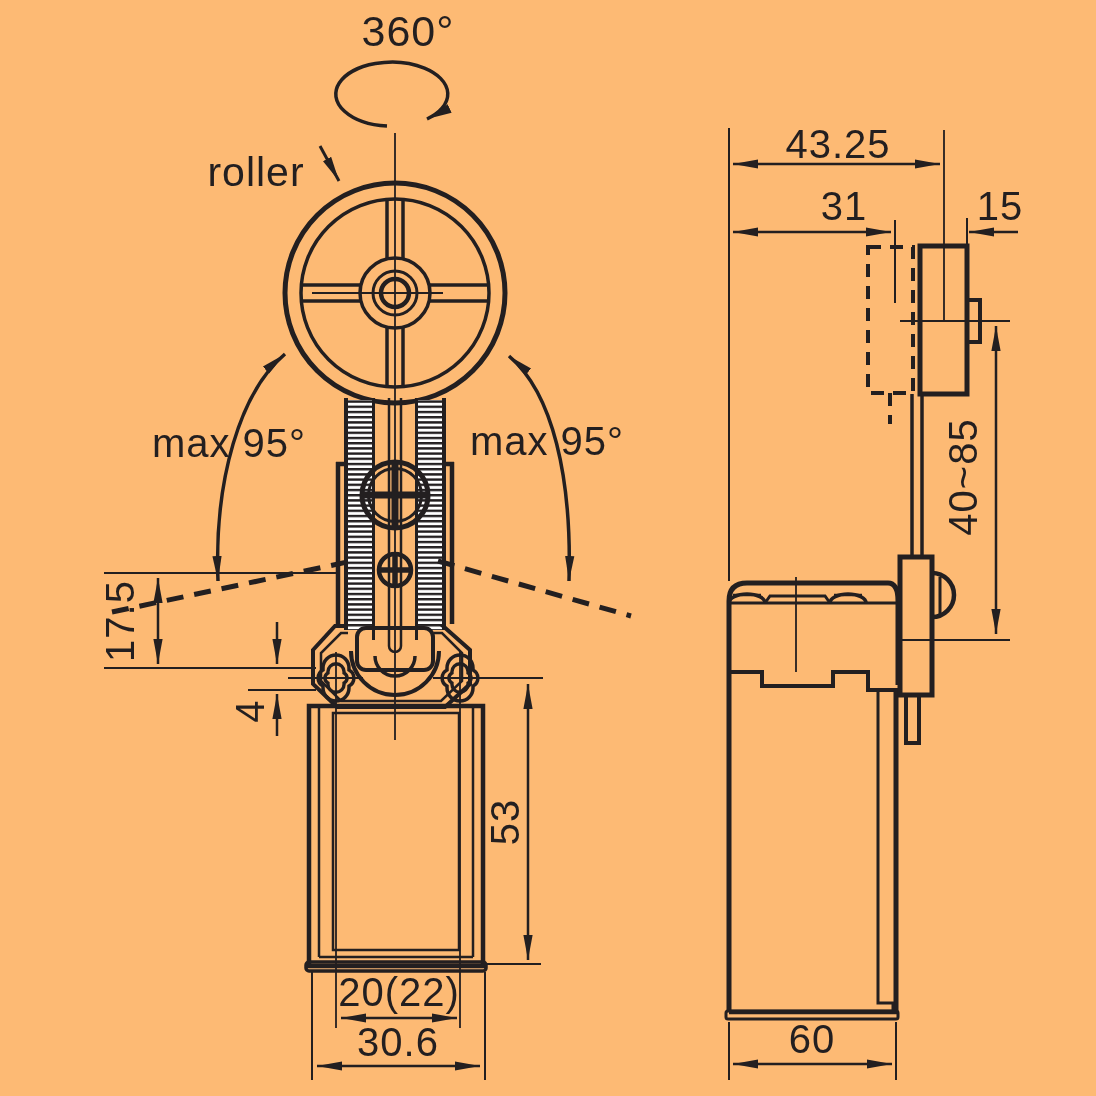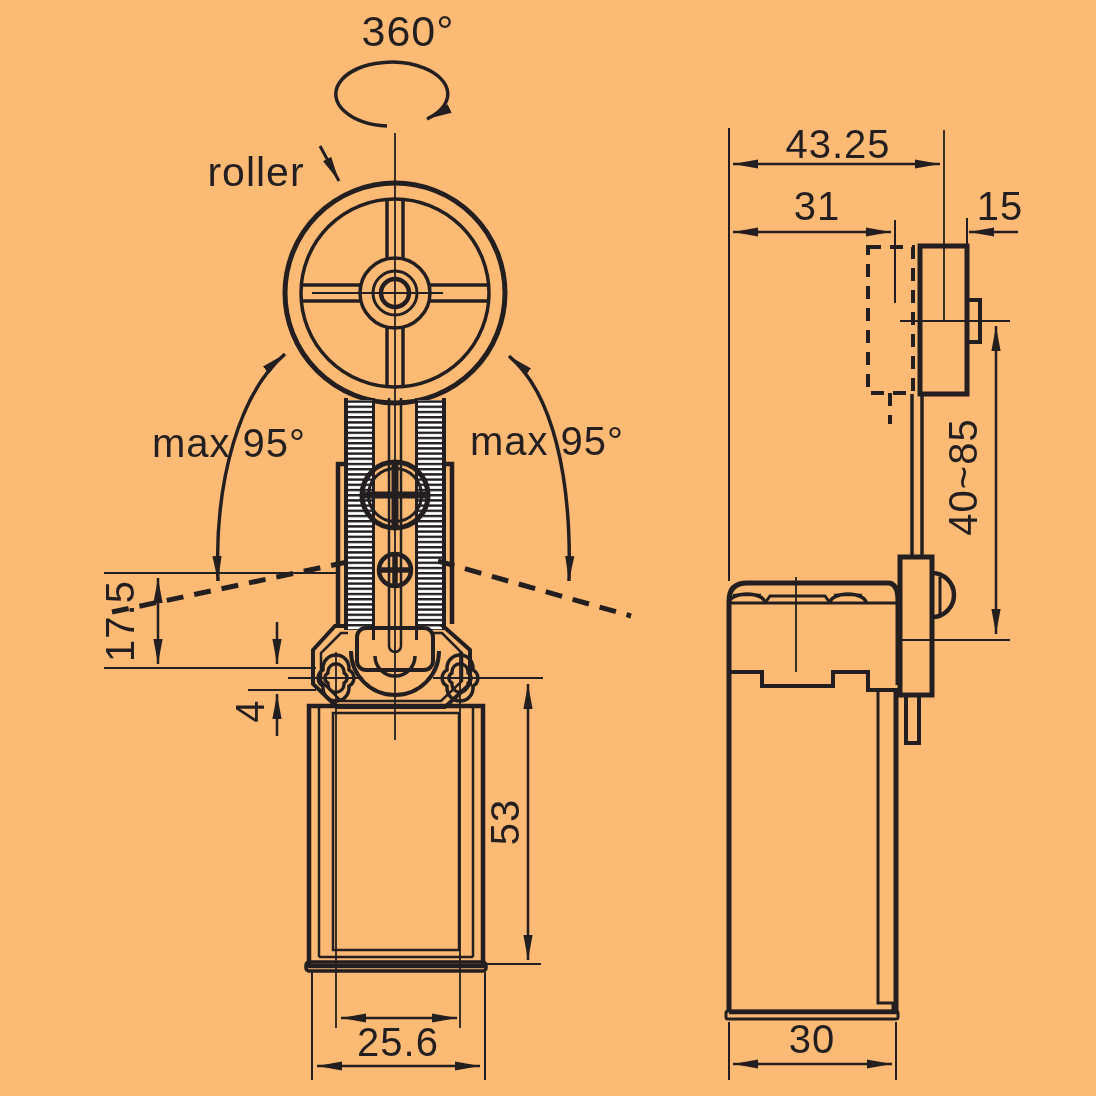--- a/index.html
+++ b/index.html
@@ -192,20 +192,21 @@
   </g>
 </svg>
 
 <div class="lbl" style="left:408px; top:31px; font-size:43px">360°</div>
 <div class="lbl" style="left:256px; top:172px; font-size:41px">roller</div>
 <div class="lbl" style="left:229px; top:443px">max 95°</div>
 <div class="lbl" style="left:547px; top:441px">max 95°</div>
 <div class="lbl rot" style="left:120px; top:621px">17.5</div>
 <div class="lbl rot" style="left:250px; top:711px">4</div>
 <div class="lbl rot" style="left:505px; top:822px">53</div>
-<div class="lbl" style="left:398px; top:1042px">25.6</div>
+<div class="lbl" style="left:399px; top:992px">20(22)</div>
+<div class="lbl" style="left:398px; top:1042px">30.6</div>
 <div class="lbl" style="left:838px; top:144px">43.25</div>
-<div class="lbl" style="left:817px; top:206px">31</div>
+<div class="lbl" style="left:844px; top:206px">31</div>
 <div class="lbl" style="left:1000px; top:206px">15</div>
 <div class="lbl rot" style="left:963px; top:477px">40~85</div>
-<div class="lbl" style="left:812px; top:1039px">30</div>
+<div class="lbl" style="left:812px; top:1039px">60</div>
 
 </div>
 
 </body></html>

